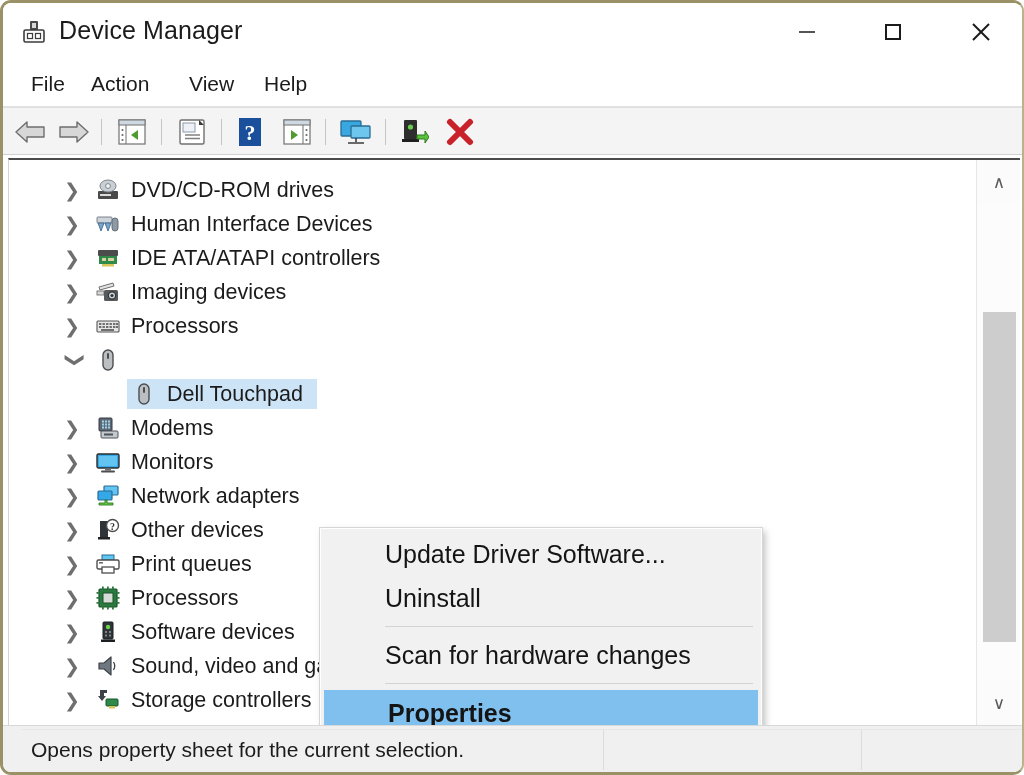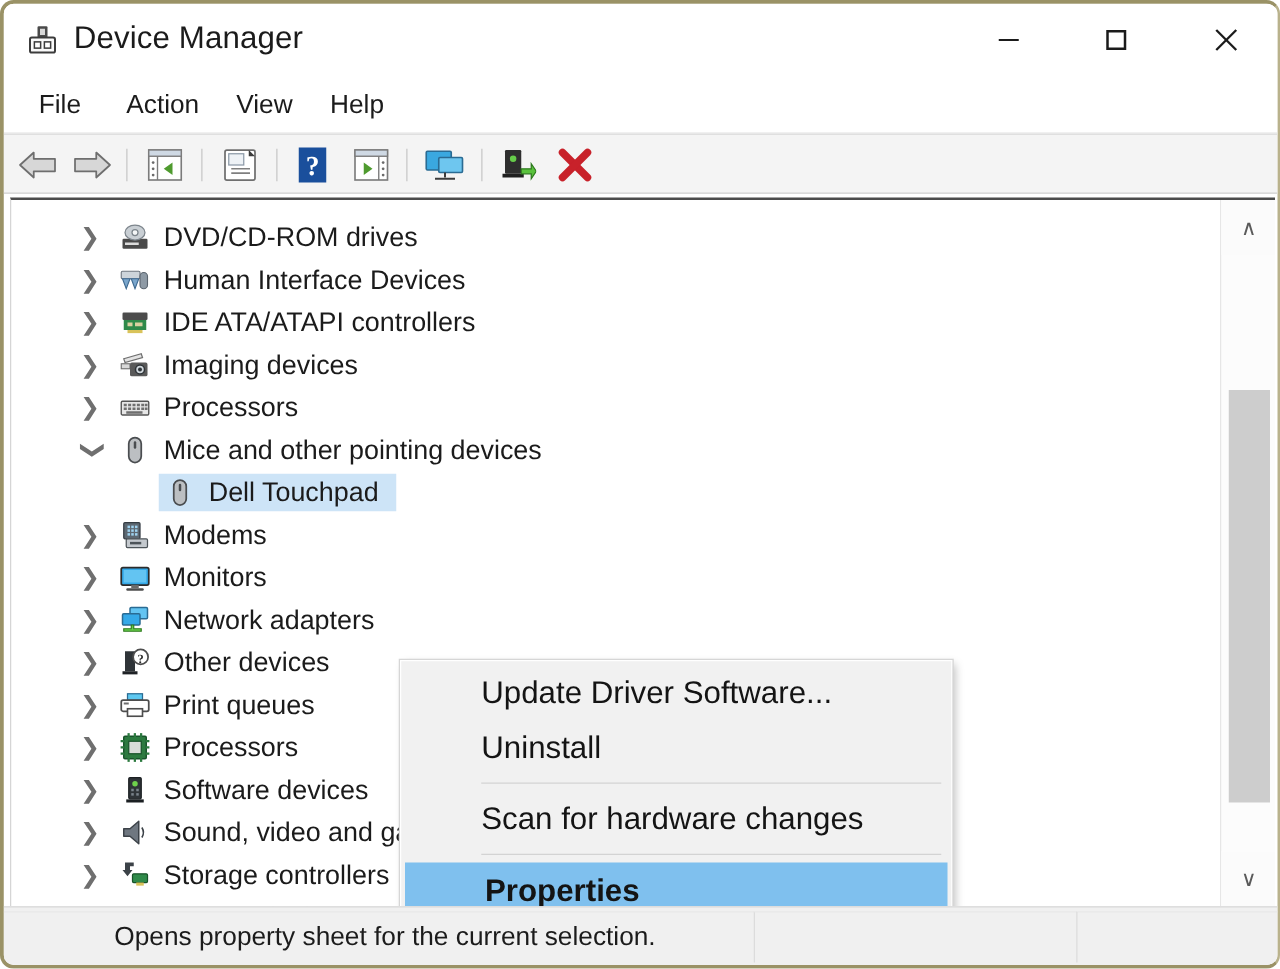--- a/index.html
+++ b/index.html
@@ -70,21 +70,21 @@
   }
   .menu-item {
     position: absolute;
     top: 8px;
     font-size: 21px;
     color: #1b1b1b;
     padding: 3px 6px;
     white-space: nowrap;
   }
   #menu-file   { left: 22px; }
-  #menu-action { left: 92px; }
+  #menu-action { left: 82px; }
   #menu-view   { left: 180px; }
   #menu-help   { left: 255px; }
 
   
   #toolbar {
     position: absolute;
     left: 0; top: 104px;
     width: 1019px; height: 48px;
     background: #f4f4f4;
     border-top: 1px solid #dfdfdf;
@@ -239,25 +239,24 @@
     border-top: 1px solid #d8d8d8;
   }
   .sb-panel {
     position: absolute;
     top: 3px;
     height: 41px;
     border-left: 1px solid #dcdcdc;
     border-top: 1px solid #e7e7e7;
   }
   #sb-panel-1 {
-    left: 0; width: 600px;
+    left: 18px; width: 600px;
     border-left: none;
     display: flex; align-items: center;
     padding-left: 10px;
-    justify-content: center;
   }
   #sb-panel-2 { left: 600px; width: 258px; }
   #sb-panel-3 { left: 858px; width: 161px; }
   #status-text {
     font-size: 21px;
     color: #1b1b1b;
     white-space: nowrap;
   }
 </style>
 </head>
@@ -470,21 +469,20 @@
       </div>
 
       <div class="tree-row d0">
         <span class="tw-chevron" style="transform: rotate(-90deg); transform-origin: 50% 50%;">❮</span>
         <span class="tw-icon">
           <svg width="24" height="24" viewBox="0 0 24 24">
             <rect x="7" y="2" width="10" height="20" rx="5" fill="#bcbfc2" stroke="#4a4d50" stroke-width="1.4"></rect>
             <rect x="11" y="5" width="2" height="6" rx="1" fill="#4a4d50"></rect>
           </svg>
         </span>
-        <span class="tw-label">Mice and other pointing devices</span>
       </div>
 
       <div class="tree-row d1 selected">
         <span class="hl"></span>
         <span class="tw-icon">
           <svg width="24" height="24" viewBox="0 0 24 24">
             <rect x="7" y="2" width="10" height="20" rx="5" fill="#bcbfc2" stroke="#4a4d50" stroke-width="1.4"></rect>
             <rect x="11" y="5" width="2" height="6" rx="1" fill="#4a4d50"></rect>
           </svg>
         </span>

